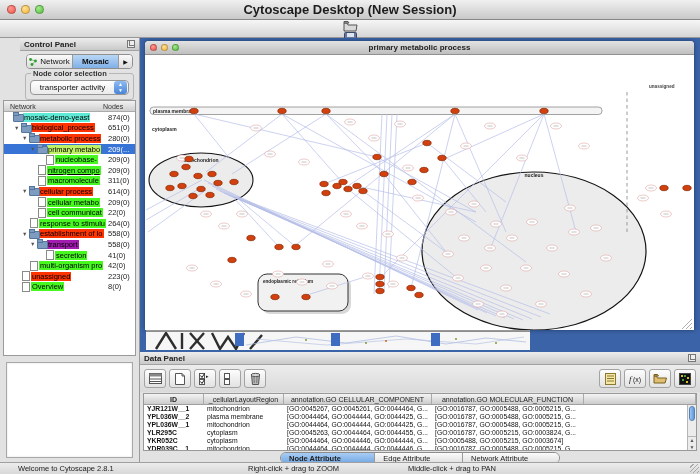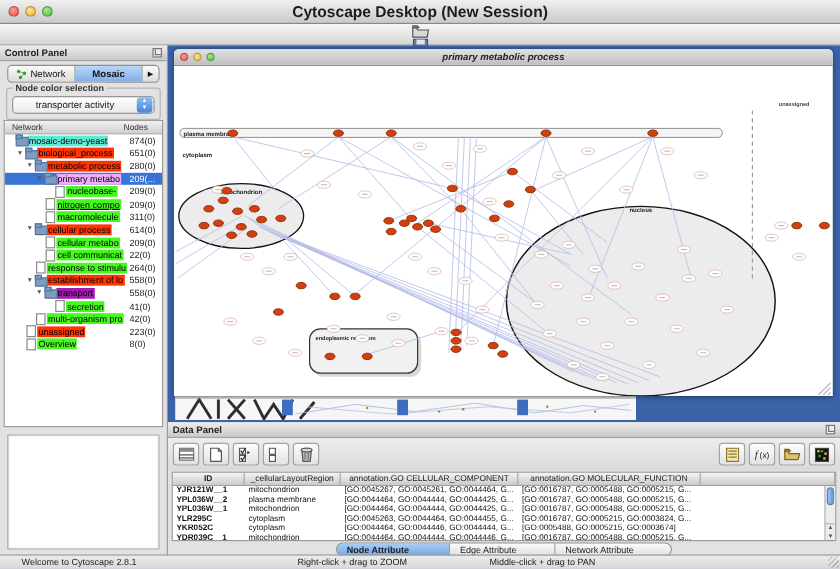--- a/index.html
+++ b/index.html
@@ -20,21 +20,21 @@
   .toolbar { position:absolute; left:0; top:20px; width:700px; height:18px;
     background:linear-gradient(#f6f6f6,#d6d6d6); border-bottom:1px solid #979797;
     display:flex; align-items:center;flex-direction:column; }
   .tb-btn { width:20px; height:16px; display:flex; align-items:center; justify-content:center; }
   .tb-gap { width:12px; }
   .search-lbl { font-size:8px; color:#222; margin:0 3px 0 8px; }
   .search-box { width:62px; height:12px; border:1px solid #989898; border-radius:6px 0 0 6px; background:#fff; font-size:8px; padding:0 4px; outline:none; }
   .search-drop { width:12px; height:12px; border:1px solid #989898; border-left:none; border-radius:0 3px 3px 0; background:linear-gradient(#fdfdfd,#dcdcdc); font-size:6px; color:#444; text-align:center; line-height:11px; }
 
   
-  .cpanel { position:absolute; left:0; top:38px; width:140px; height:426px; background:#e2e2e2; border-right:1px solid #9a9a9a; }
+  .cpanel { position:absolute; left:0; top:38px; width:140px; height:426px; background:#e2e2e2; border-right:1px solid #9a9a9a;padding-left:20px; }
   .panel-hdr { height:13px; background:linear-gradient(#ededed,#c9c9c9); border-bottom:1px solid #a2a2a2;
     font-weight:bold; font-size:8px; color:#222; display:flex; align-items:center; padding:0 4px; }
   .float-ico { margin-left:auto; width:8px; height:8px; border:1px solid #777; background:#eee; position:relative; }
   .float-ico:after{content:""; position:absolute; right:0; top:0; width:4px; height:4px; border-left:1px solid #777; border-bottom:1px solid #777;}
 
   .cp-tabs { display:flex; margin:3px 6px 0 6px; height:15px; border:1px solid #8f8f8f; border-radius:4px; overflow:hidden; background:#e8e8e8; }
   .cp-tab { flex:1; display:flex; align-items:center; justify-content:center; gap:3px; font-size:8px; border-right:1px solid #9a9a9a; background:linear-gradient(#fafafa,#dcdcdc); }
   .cp-tab.sel { background:linear-gradient(#b9d7f5,#7fb0e8); font-weight:bold; }
   .cp-tab-arrow { flex:0 0 13px; display:flex; align-items:center; justify-content:center; font-size:6px; color:#111; background:linear-gradient(#fafafa,#dcdcdc); }
   .net-ico { width:8px; height:8px; }
@@ -68,21 +68,21 @@
   .cnt-abs { position:absolute; left:104px; }
 
   .birdseye { position:absolute; left:6px; right:6px; bottom:6px; height:96px; border:1px solid #a8a8a8; background:#fff; box-shadow:inset 0 0 2px rgba(0,0,0,.15); }
 
   
   .desktop { position:absolute; left:140px; top:38px; width:560px; height:314px; background:#3a63a8; overflow:hidden; }
   .netwin { position:absolute; left:5px; top:3px; width:549px; height:289px; background:#fff; border-radius:4px 4px 0 0; box-shadow:0 0 4px rgba(0,0,0,.4); }
   .netwin-tb { height:14px; background:linear-gradient(#e2e2e2,#bfbfbf); border-bottom:1px solid #919191; border-radius:4px 4px 0 0; display:flex; align-items:center; position:relative; }
   .netwin-tb .lights { margin-left:5px; gap:4px; }
   .netwin-tb .light { width:7px; height:7px; }
-  .netwin-title { position:absolute; left:0; right:0; text-align:center; font-size:8px; font-weight:bold; color:#222;font-style:italic; }
+  .netwin-title { position:absolute; left:0; right:0; text-align:center; font-size:8px; font-weight:bold; color:#222; }
   .canvas-area { position:absolute; left:1px; right:1px; top:14px; bottom:0; background:#fff; }
   .strip { position:absolute; left:6px; top:292px; width:384px; height:20px; background:#f6f6f6; border-top:1px solid #999; }
 
   
   .dpanel { position:absolute; left:140px; top:352px; width:560px; height:112px; background:#e2e2e2; }
   .dp-toolbar { height:27px; display:flex; align-items:center; padding:0 4px; gap:3px; background:linear-gradient(#ececec,#dadada); }
   .dp-btn { width:22px; height:19px; border:1px solid #a3a3a3; border-radius:3px; background:linear-gradient(#fdfdfd,#e2e2e2); display:flex; align-items:center; justify-content:center; }
   .dp-spacer { flex:1; }
   .dtable { position:absolute; left:3px; right:3px; top:41px; bottom:13px; border:1px solid #999; background:#fff; overflow:hidden; }
   .dt-hdr { display:flex; height:11px; background:linear-gradient(#f4f4f4,#cccccc); border-bottom:1px solid #a0a0a0; font-size:7px; color:#222; text-align:center; }
@@ -296,21 +296,21 @@
           <span class="indent" style="width: 18px;"></span>
           <span class="arrow">▼</span>
           <span class="ticon folder"></span>
           <span class="chip" style="background: rgb(255, 52, 0);">metabolic process</span>
           <span class="cnt cnt-abs">280(0)</span>
         </div>
         <div class="tree-row sel">
           <span class="indent" style="width: 26px;"></span>
           <span class="arrow">▼</span>
           <span class="ticon folder"></span>
-          <span class="chip" style="background: #f0abfc;">primary metabo</span>
+          <span class="chip" style="background: #bef264;">primary metabo</span>
           <span class="cnt cnt-abs">209(...</span>
         </div>
         <div class="tree-row">
           <span class="indent" style="width: 34px;"></span>
           <span class="arrow"></span>
           <span class="ticon doc"></span>
           <span class="chip" style="background: rgb(70, 248, 31);">nucleobase-</span>
           <span class="cnt cnt-abs">209(0)</span>
         </div>
         <div class="tree-row">

